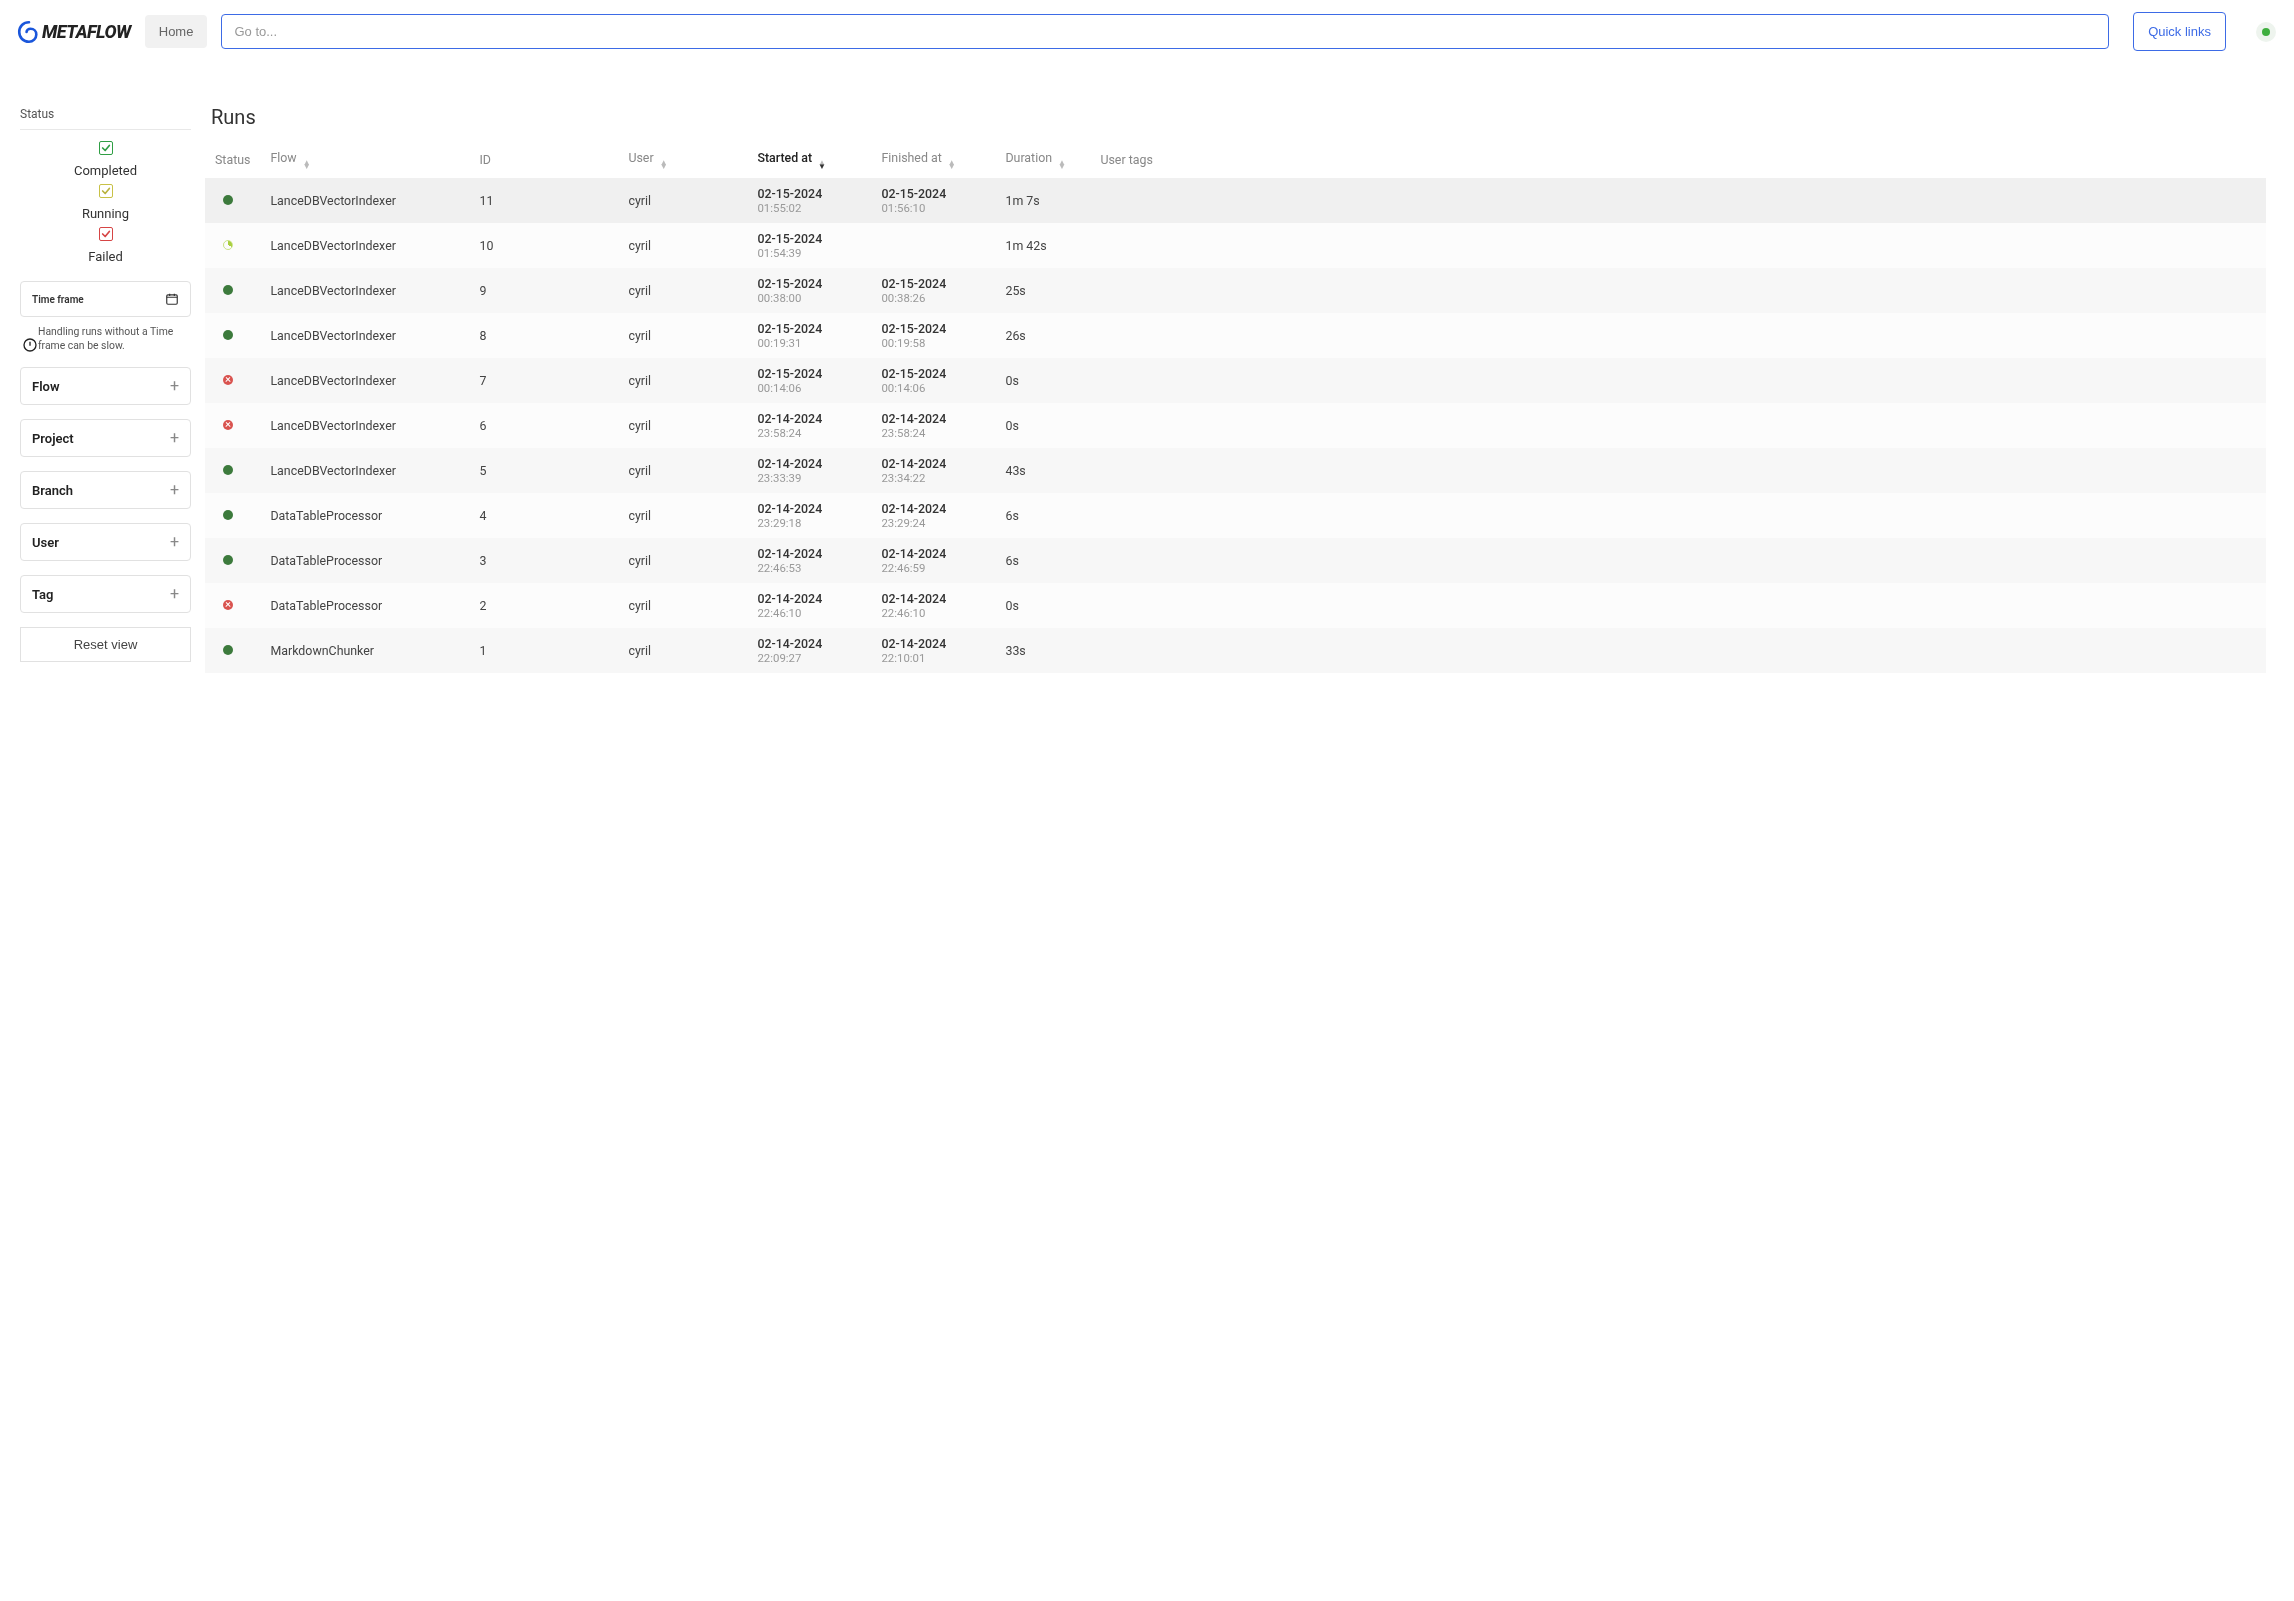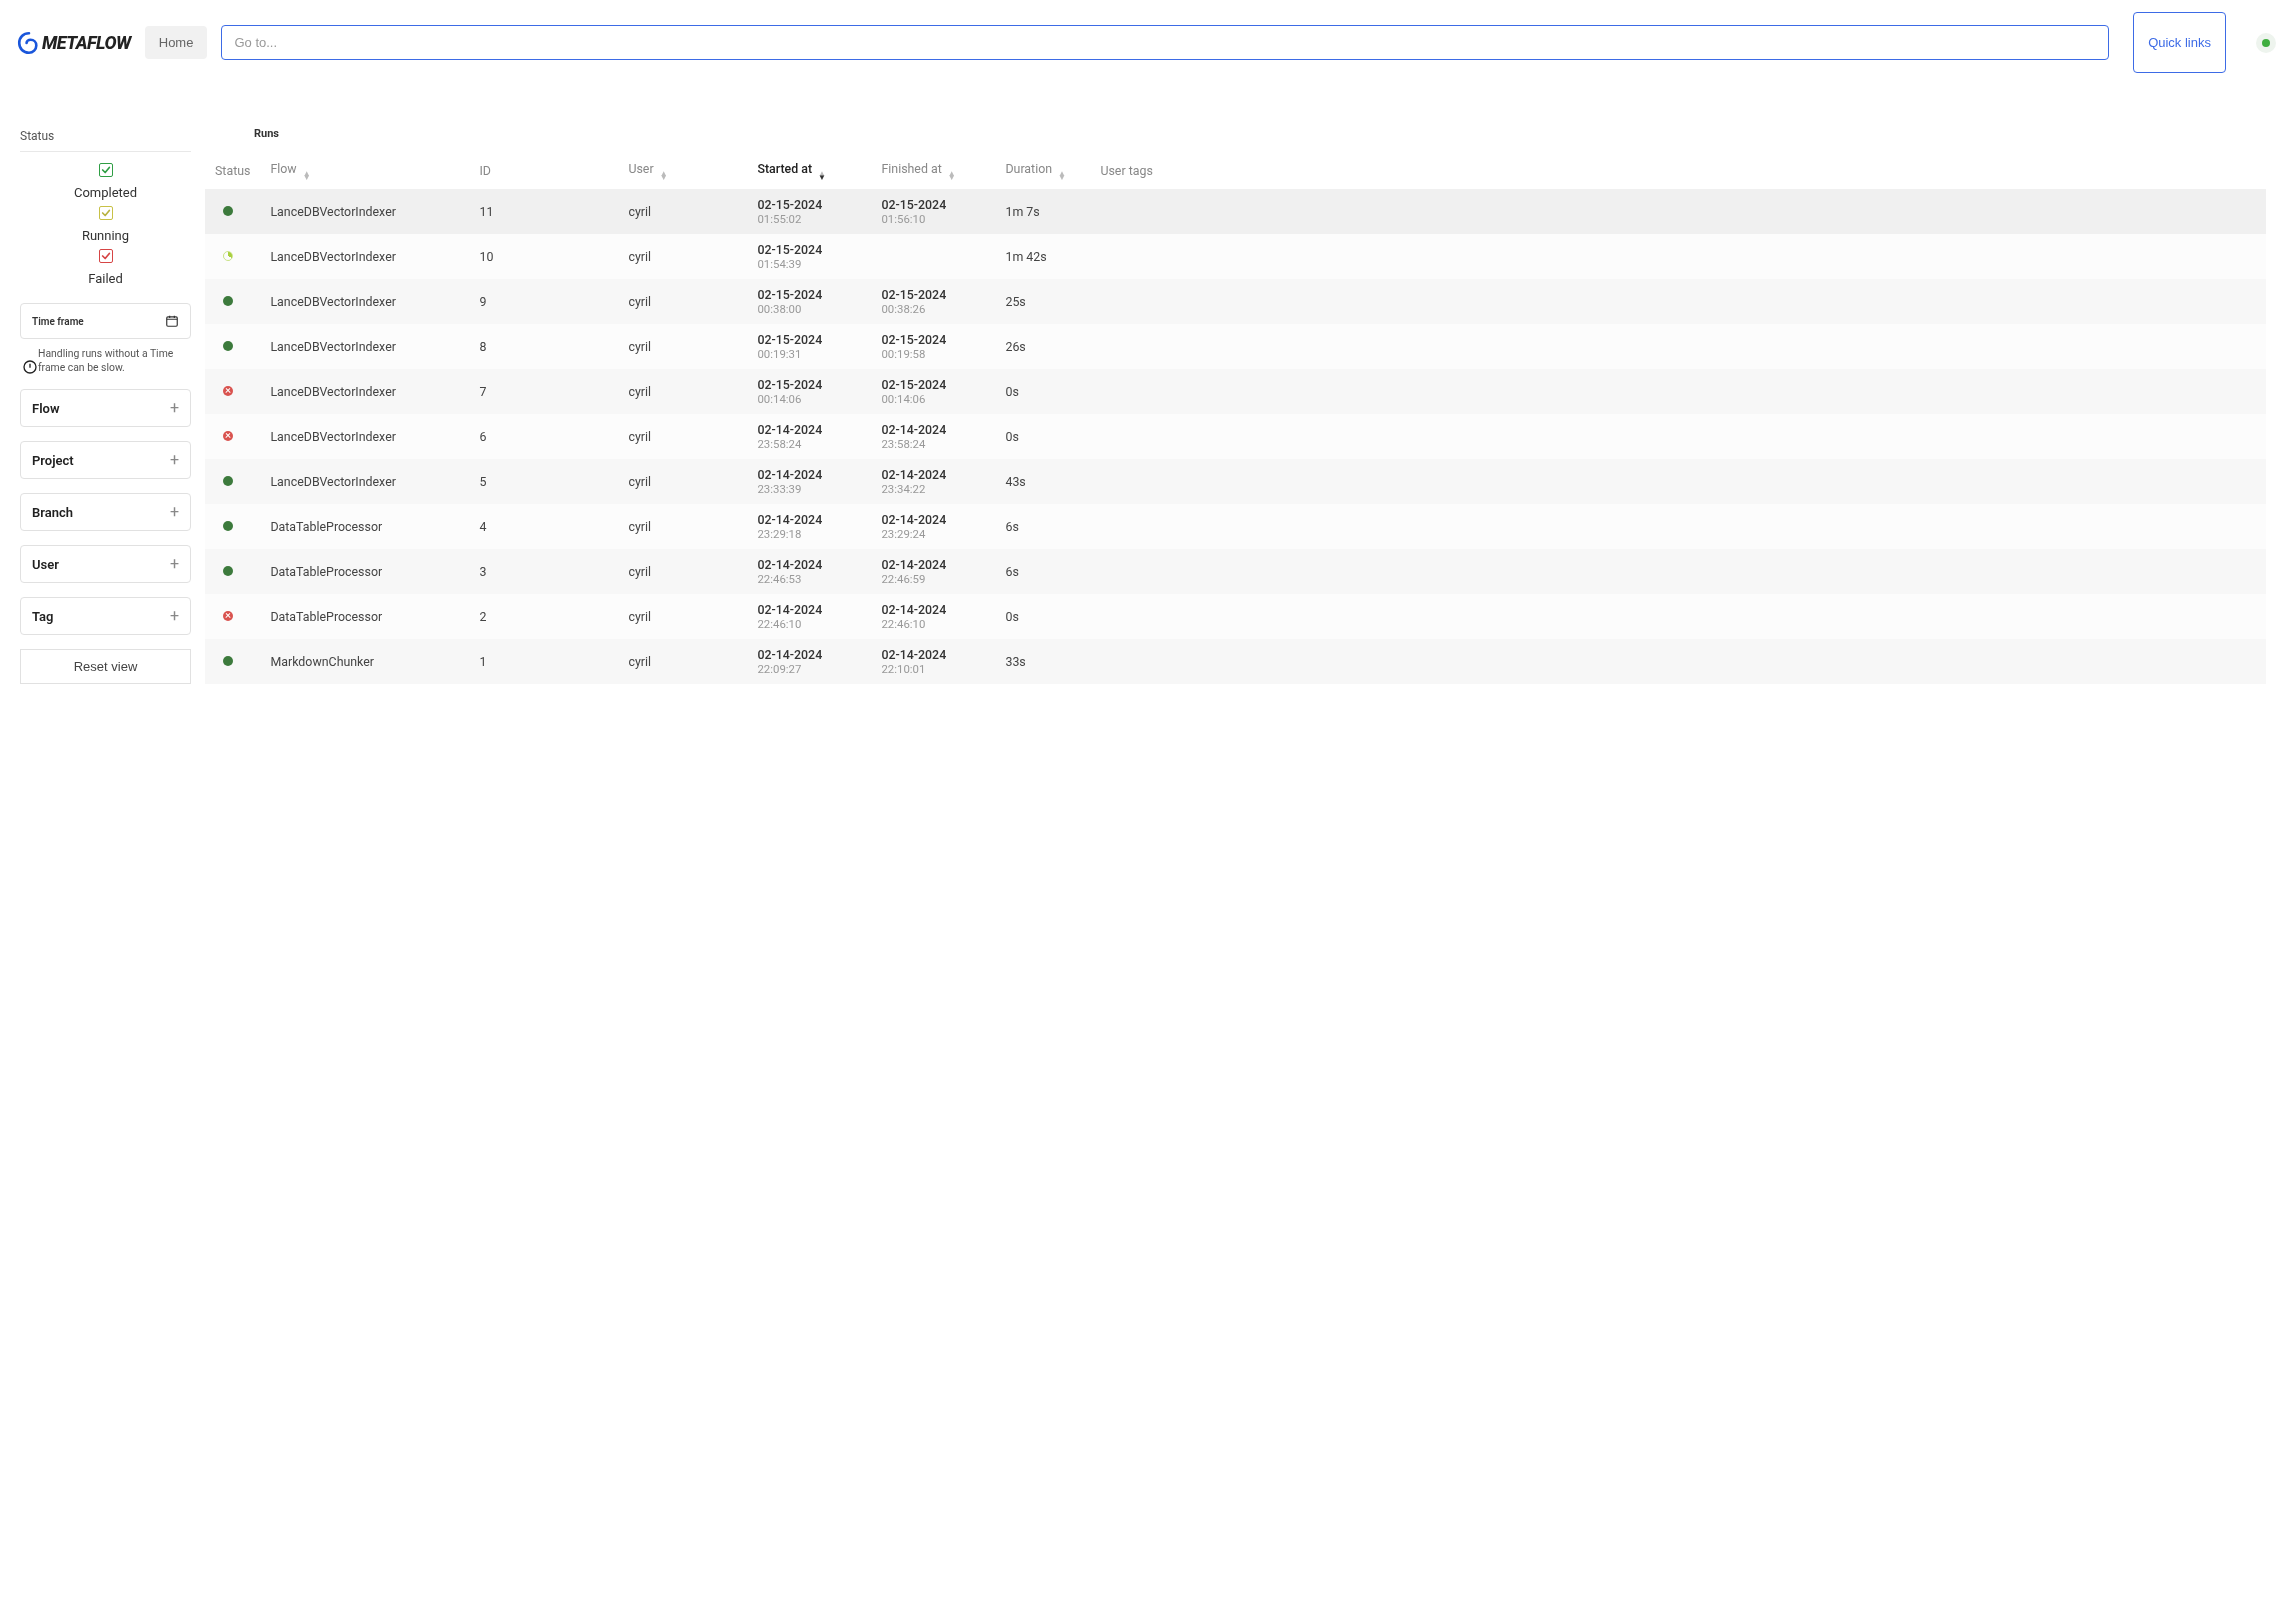--- a/index.html
+++ b/index.html
@@ -42,21 +42,21 @@
     padding: 9px 12px;
     font-size: 13px;
     outline: none;
   }
   .search::placeholder { color: #999; }
   .quick-links {
     border: 1px solid #3d6be6;
     color: #3d6be6;
     background: #fff;
     border-radius: 4px;
-    padding: 22px 14px;
+    padding: 11px 14px;
     font-size: 13px;
     cursor: pointer;
     margin-left: 10px;
   }
   .status-dot-wrap {
     width: 20px; height: 20px;
     border-radius: 50%;
     background: #eef4ee;
     display: flex; align-items: center; justify-content: center;
     margin-left: 16px;
@@ -163,24 +163,23 @@
     border-radius: 0;
     padding: 9px 0;
     margin-top: 14px;
     font-size: 13px;
     color: #444;
     cursor: pointer;
   }
 
   
   h2.page-title {
-    font-size: 11px;
-    font-weight: 700;
+    font-size: 20px;
+    font-weight: 400;
     padding: 42px 0 14px 6px;
-    margin-left: 43px;
   }
   table.runs {
     width: 100%;
     border-collapse: collapse;
     font-size: 12.4px;
   }
   table.runs thead th {
     text-align: left;
     font-weight: 400;
     color: #888;

